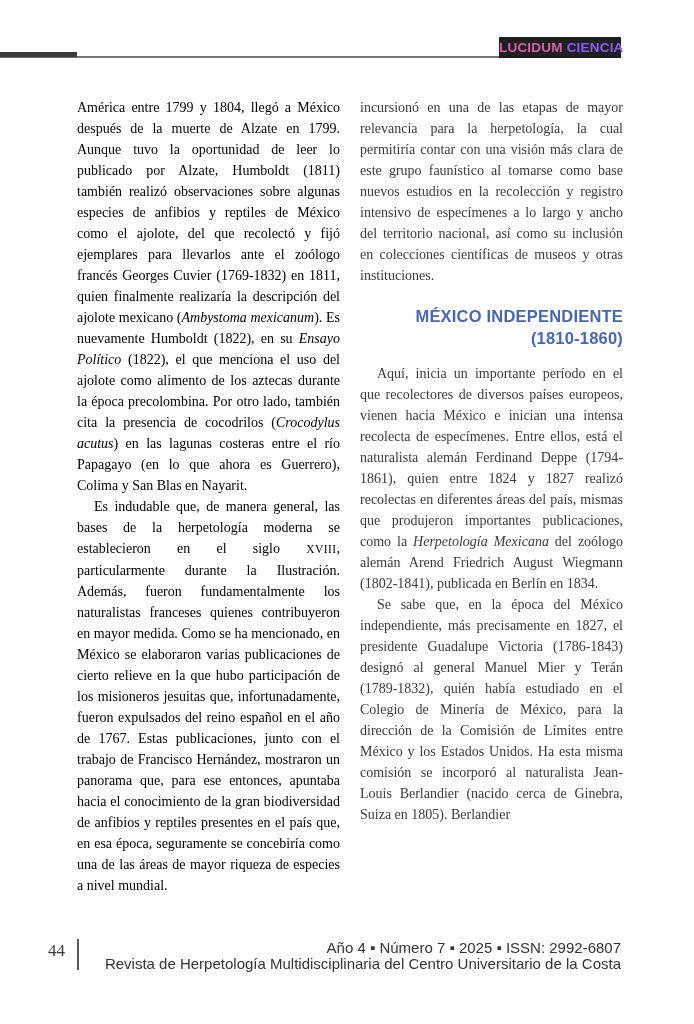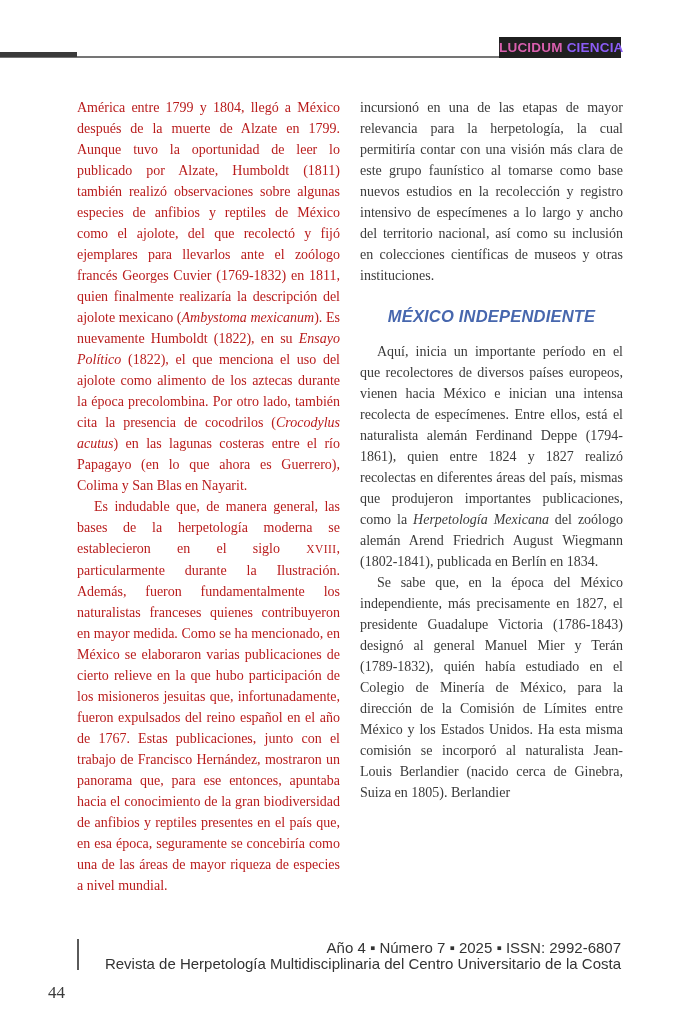--- a/index.html
+++ b/index.html
@@ -62,31 +62,30 @@
     text-transform: uppercase;
     font-size: 0.82em;
     letter-spacing: 0.04em;
   }
   .section-heading {
     font-family: "Liberation Sans", sans-serif;
     font-weight: 700;
     font-size: 16.5px;
     line-height: 22px;
     color: #4767ae;
-    text-align: center;
+    text-align: right;
     letter-spacing: 0.2px;
     margin: 19px 0 14px 0;
-    font-style: italic;
   }
   .section-heading span { display: block; }
 
   
   .page-number {
     position: absolute;
-    left: 48px; top: 983px;
+    left: 48px; top: 941px;
     font-size: 17px;
     color: #3a3a3a;
     font-family: "Liberation Serif", serif;
   }
   .page-number-divider {
     position: absolute;
     left: 77px; top: 939px;
     width: 1.5px; height: 31px;
     background: #5a5a5a;
   }
@@ -107,28 +106,29 @@
 <div class="page">
 
   <div class="rule-thin"></div>
   <div class="rule-thick"></div>
 
   <div class="badge" style="background: rgb(31, 31, 31);">
     <span class="w1" style="color: rgb(217, 95, 174);">LUCIDUM</span>
     <span class="w2" style="color: #8b5cf6;">CIENCIA</span>
   </div>
 
-  <div class="col col-left" style="color: #b91c1c;">
+  <div class="col col-left" style="color: #000000;">
       <p class="">América entre 1799 y 1804, llegó a México después de la muerte de Alzate en 1799. Aunque tuvo la oportunidad de leer lo publicado por Alzate, Humboldt (1811) también realizó observaciones sobre algunas especies de anfibios y reptiles de México como el ajolote, del que recolectó y fijó ejemplares para llevarlos ante el zoólogo francés Georges Cuvier (1769-1832) en 1811, quien finalmente realizaría la descripción del ajolote mexicano (<i>Ambystoma mexicanum</i>). Es nuevamente Humboldt (1822), en su <i>Ensayo Político</i> (1822), el que menciona el uso del ajolote como alimento de los aztecas durante la época precolombina. Por otro lado, también cita la presencia de cocodrilos (<i>Crocodylus acutus</i>) en las lagunas costeras entre el río Papagayo (en lo que ahora es Guerrero), Colima y San Blas en Nayarit.</p>
       <p class="indent">Es indudable que, de manera general, las bases de la herpetología moderna se establecieron en el siglo <span class="sc">xviii</span>, particularmente durante la Ilustración. Además, fueron fundamentalmente los naturalistas franceses quienes contribuyeron en mayor medida. Como se ha mencionado, en México se elaboraron varias publicaciones de cierto relieve en la que hubo participación de los misioneros jesuitas que, infortunadamente, fueron expulsados del reino español en el año de 1767. Estas publicaciones, junto con el trabajo de Francisco Hernández, mostraron un panorama que, para ese entonces, apuntaba hacia el conocimiento de la gran biodiversidad de anfibios y reptiles presentes en el país que, en esa época, seguramente se concebiría como una de las áreas de mayor riqueza de especies a nivel mundial.</p>
     </div>
   <div class="col col-right" style="color: rgb(58, 58, 58);">
       <p class="">incursionó en una de las etapas de mayor relevancia para la herpetología, la cual permitiría contar con una visión más clara de este grupo faunístico al tomarse como base nuevos estudios en la recolección y registro intensivo de especímenes a lo largo y ancho del territorio nacional, así como su inclusión en colecciones científicas de museos y otras instituciones.</p>
       <div class="section-heading" style="color: rgb(71, 103, 174);">
         <span>MÉXICO INDEPENDIENTE</span>
+        <span>(1810-1860)</span>
       </div>
       <p class="indent">Aquí, inicia un importante período en el que recolectores de diversos países europeos, vienen hacia México e inician una intensa recolecta de especímenes. Entre ellos, está el naturalista alemán Ferdinand Deppe (1794-1861), quien entre 1824 y 1827 realizó recolectas en diferentes áreas del país, mismas que produjeron importantes publicaciones, como la <i>Herpetología Mexicana</i> del zoólogo alemán Arend Friedrich August Wiegmann (1802-1841), publicada en Berlín en 1834.</p>
       <p class="indent">Se sabe que, en la época del México independiente, más precisamente en 1827, el presidente Guadalupe Victoria (1786-1843) designó al general Manuel Mier y Terán (1789-1832), quién había estudiado en el Colegio de Minería de México, para la dirección de la Comisión de Límites entre México y los Estados Unidos. Ha esta misma comisión se incorporó al naturalista Jean-Louis Berlandier (nacido cerca de Ginebra, Suiza en 1805). Berlandier</p>
     </div>
 
   <div class="page-number">44</div>
   <div class="page-number-divider"></div>
 
   <div class="footer-info">
     <span>Año 4 ▪ Número 7 ▪ 2025 ▪ ISSN: 2992-6807</span>

